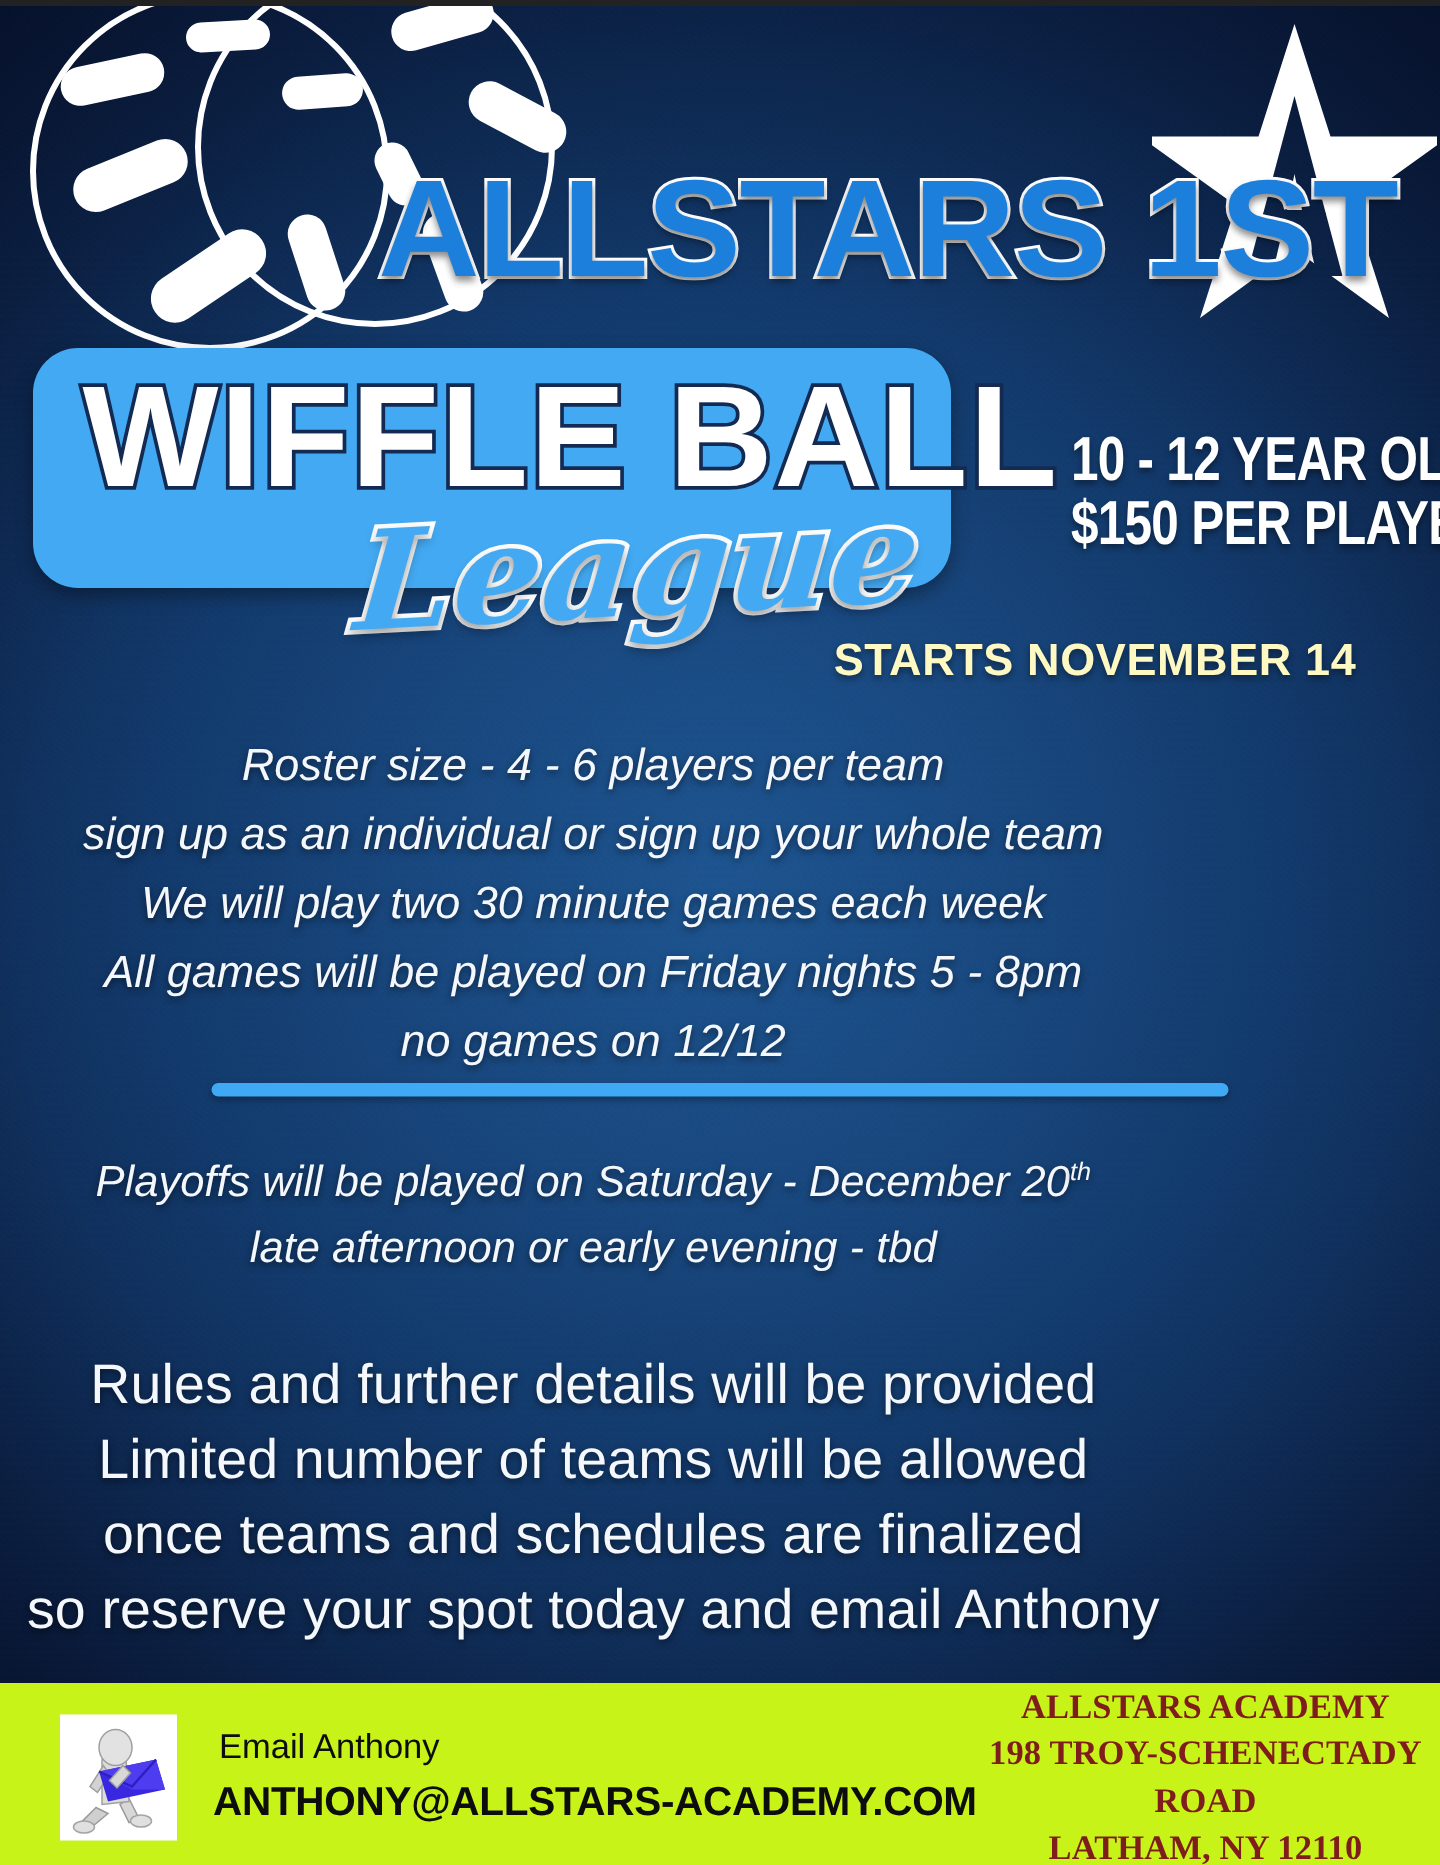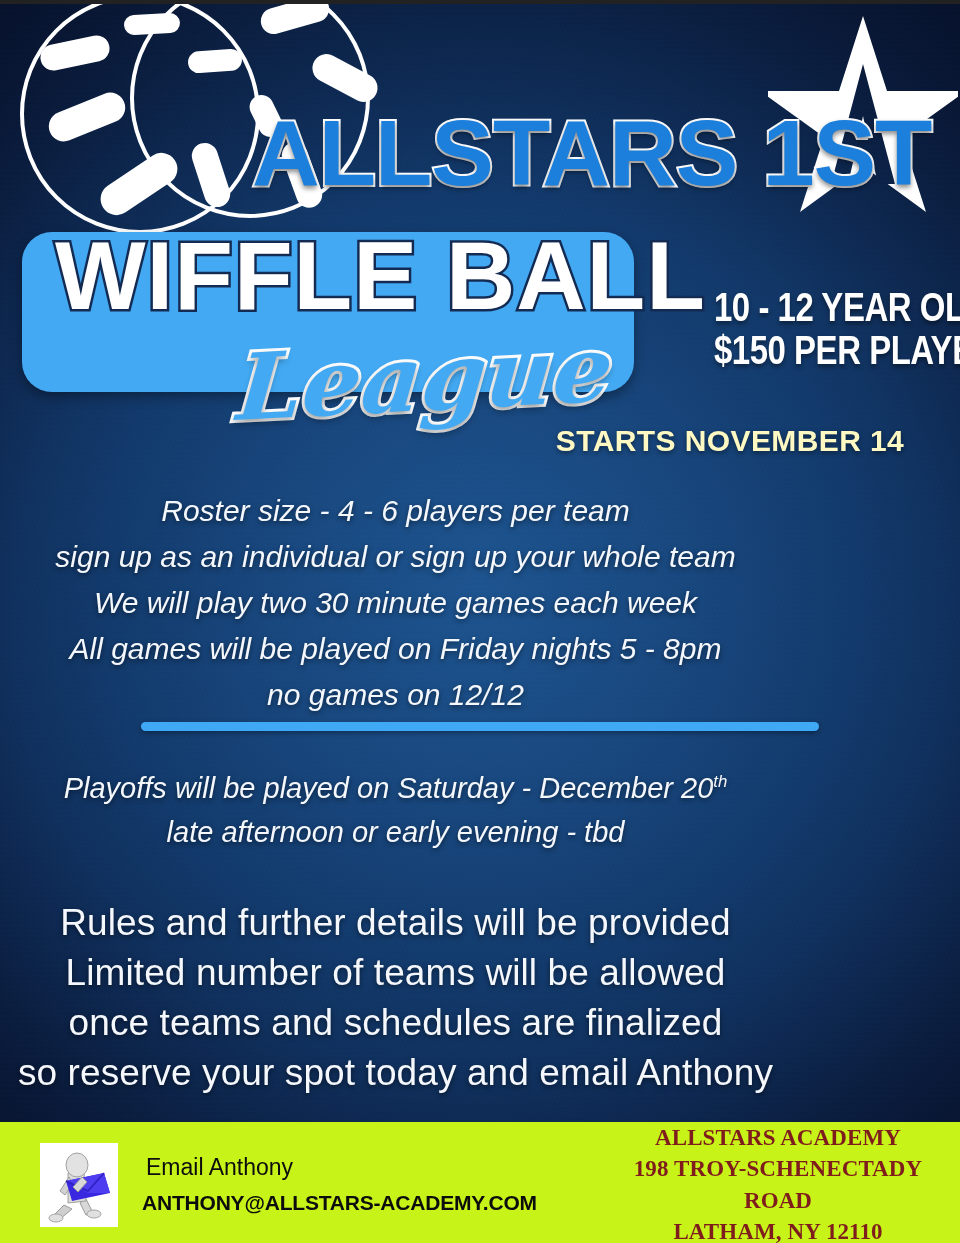--- a/index.html
+++ b/index.html
@@ -64,21 +64,21 @@
   .blue-panel{
     position:absolute;
     left:22px; top:228px;
     width:612px; height:160px;
     background:#43a9f2;
     border-radius:30px;
     box-shadow:0 5px 12px rgba(0,0,0,.35);
   }
   .title-wiffle{
     position:absolute;
-    left:55px; top:224px;
+    left:55px; top:240px;
     width:570px;
     text-align:center;
     font-family:"Liberation Sans Narrow","Liberation Sans", sans-serif;
     font-size:96px;
     font-weight:bold;
     letter-spacing:1px;
     color:#ffffff;
     line-height:1;
     white-space:nowrap;
     -webkit-text-stroke:5px #132a52;
@@ -211,21 +211,21 @@
     color:#0d0d0d;
   }
   .email-label{
     font-size:23px;
     font-weight:normal;
     line-height:1.1;
     padding-bottom:10px;
     padding-left:4px;
   }
   .email-address{
-    font-size:21px;
+    font-size:27px;
     font-weight:bold;
     letter-spacing:-.2px;
     line-height:1.1;
     white-space:nowrap;
   }
   .footer-right{
     flex:1 1 auto;
     text-align:center;
     color:#7f1d1d;
     font-weight:bold;

